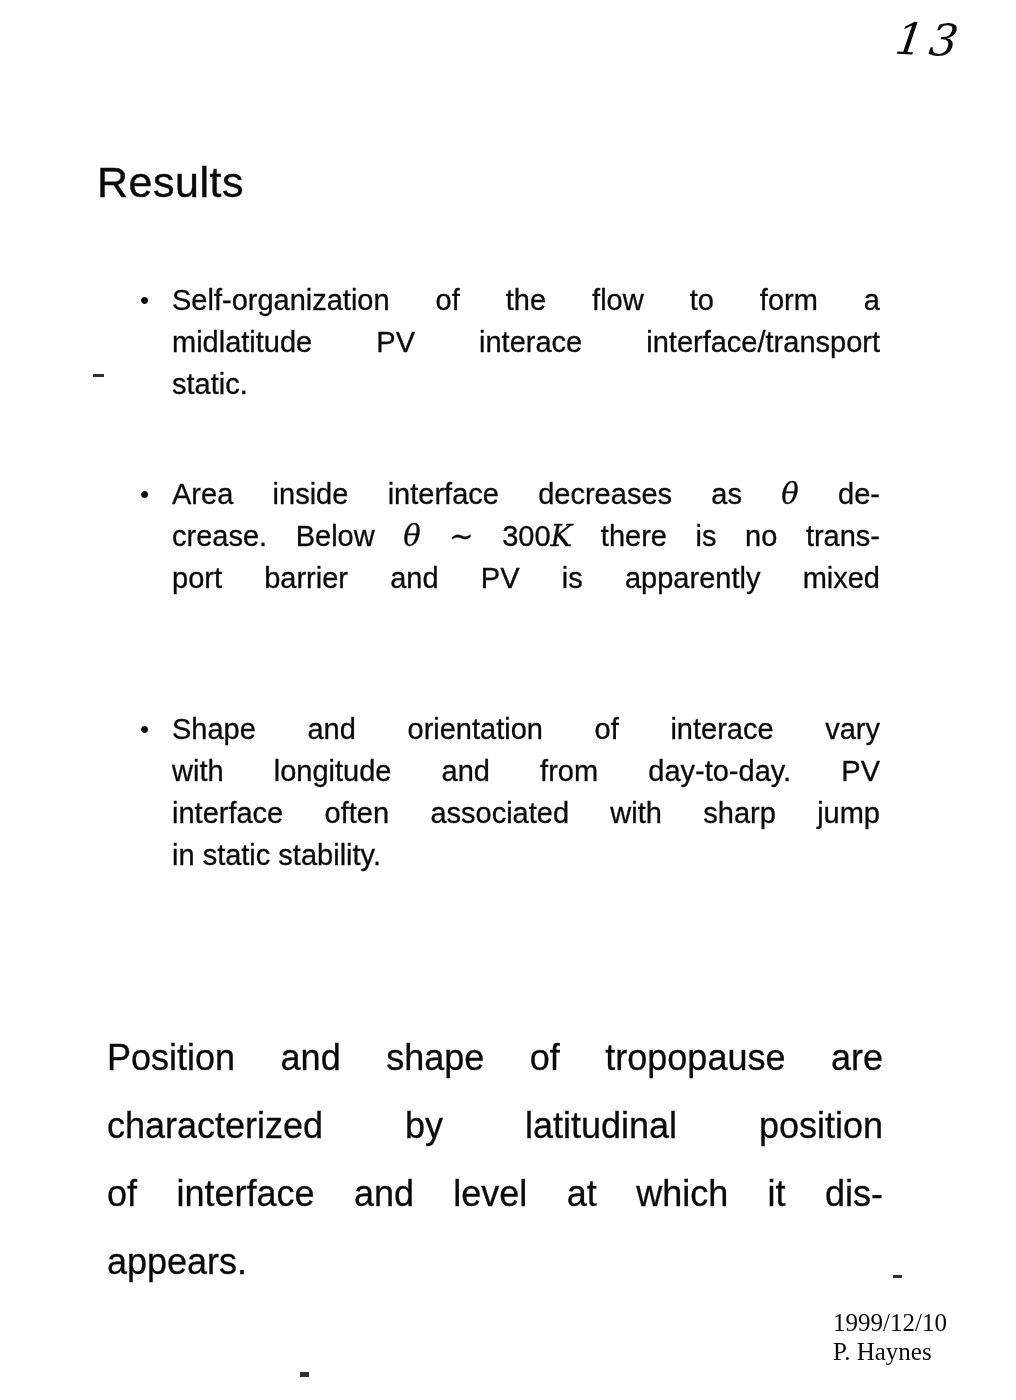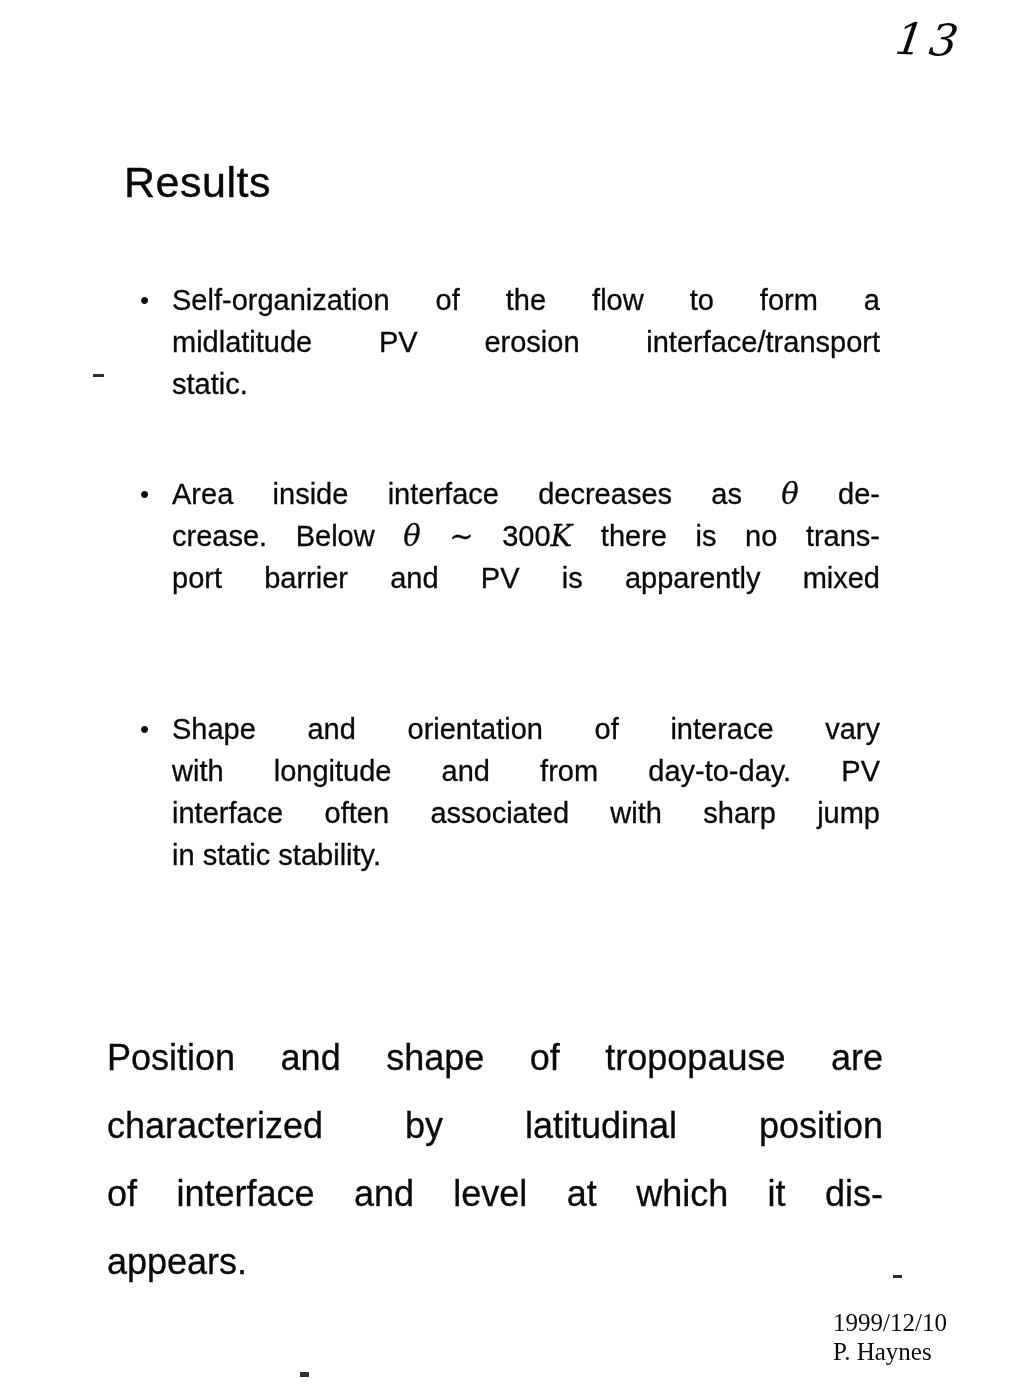--- a/index.html
+++ b/index.html
@@ -24,21 +24,21 @@
     font-family: "DejaVu Serif", serif;
     font-style: italic;
     font-size: 44px;
     letter-spacing: 6px;
     transform: rotate(2deg) skewX(-6deg);
     color: var(--ink);
   }
 
   .title {
     position: absolute;
-    left: 124px;
+    left: 97px;
     top: 158px;
     font-size: 43px;
     font-weight: 500;
     letter-spacing: 0.5px;
     -webkit-text-stroke: 0.4px var(--ink);
   }
 
   .bullet-item {
     position: absolute;
     left: 140px;
@@ -104,21 +104,21 @@
 
   <div class="pagenum">13</div>
 
   <div class="title">Results</div>
 
   <div>
     <div class="bullet-item" id="bullet-0">
       <span class="marker">•</span>
       <div class="lines">
           <div class="line">Self-organization of the flow to form a</div>
-          <div class="line">midlatitude PV erosion interface/transport</div>
+          <div class="line">midlatitude PV interace interface/transport</div>
           <div class="line last">static.</div>
         </div>
     </div>
     <div class="bullet-item" id="bullet-1">
       <span class="marker">•</span>
       <div class="lines">
           <div class="line">Area inside interface decreases as <span class="math">θ</span> de-</div>
           <div class="line">crease.  Below <span class="math">θ</span> <span class="math">∼</span> 300<span class="math">K</span> there is no trans-</div>
           <div class="line">port barrier and PV is apparently mixed</div>
         </div>

